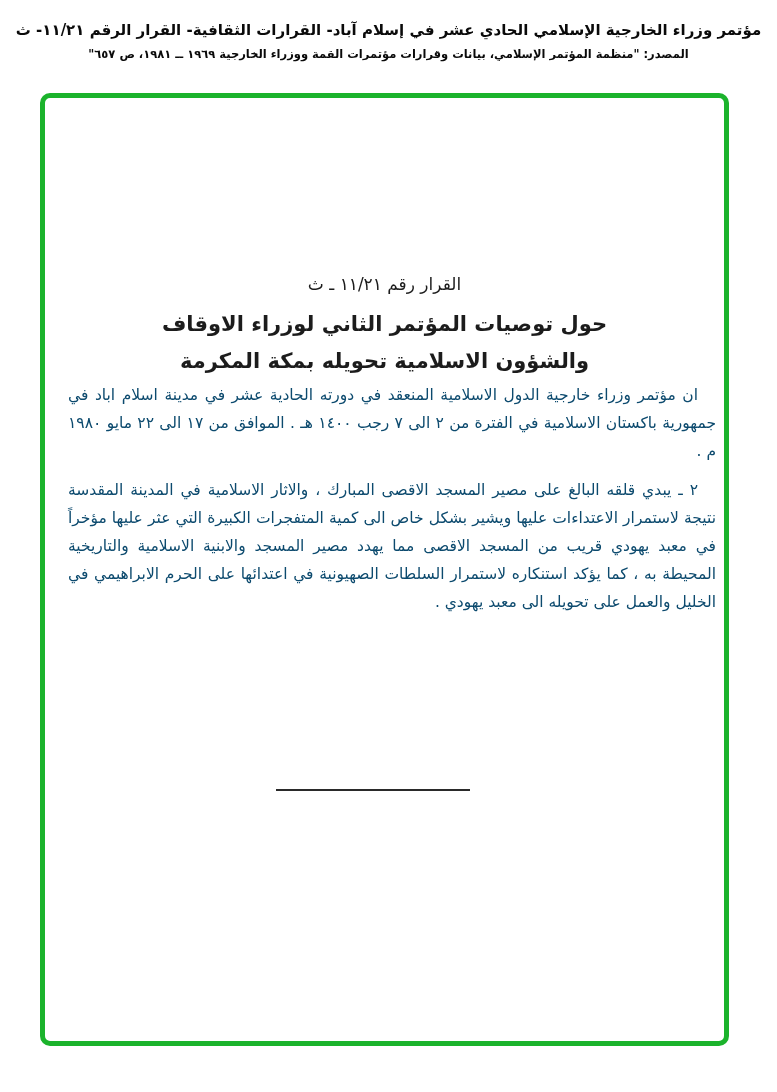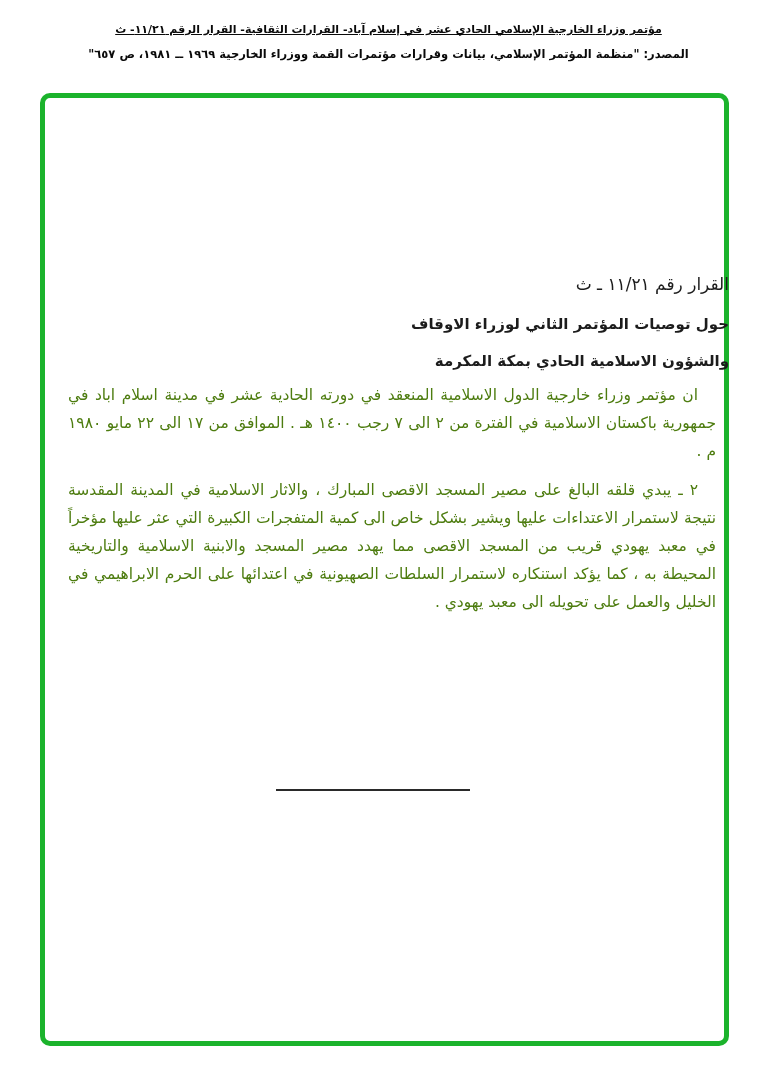--- a/index.html
+++ b/index.html
@@ -21,25 +21,24 @@
   .doc-header {
     position: absolute;
     top: 18px;
     left: 0;
     width: 777px;
     text-align: center;
     direction: rtl;
     color: #0a0a0a;
   }
   .header-title {
-    font-size: 11px;
+    font-size: 15px;
     font-weight: bold;
     line-height: 24px;
     white-space: nowrap;
-    text-decoration: underline;
   }
   .header-source {
     font-size: 11.5px;
     font-weight: bold;
     margin-top: 5px;
     white-space: nowrap;
   }
 
   
   .doc-frame {
@@ -53,48 +52,49 @@
     border-radius: 10px;
     background: #ffffff;
   }
 
   
   .title-block {
     position: absolute;
     left: 40px;
     top: 272px;
     width: 689px;
+    text-align: center;
     direction: rtl;
   }
   .resolution-number {
     font-size: 17px;
     line-height: 24px;
     margin-bottom: 10px;
   }
   .resolution-title {
-    font-size: 15px;
+    font-size: 21px;
     font-weight: bold;
     line-height: 37px;
   }
 
   
   .doc-body {
     position: absolute;
     left: 68px;
     top: 381px;
     width: 648px;
     direction: rtl;
   }
   .doc-paragraph {
     font-size: 15.5px;
     line-height: 28px;
     text-align: justify;
     text-indent: 18px;
     margin: 0 0 11px 0;
-    color: #4d7c0f;
+    color: #0c4a6e;
   }
 
   
   .divider-line {
     position: absolute;
     left: 276px;
     top: 789px;
     width: 194px;
     height: 2px;
     background: #2a2a2a;
@@ -108,21 +108,21 @@
   <div class="doc-header">
     <div class="header-title">مؤتمر وزراء الخارجية الإسلامي الحادي عشر في إسلام آباد- القرارات الثقافية- القرار الرقم ١١/٢١- ث</div>
     <div class="header-source">المصدر: "منظمة المؤتمر الإسلامي، بيانات وقرارات مؤتمرات القمة ووزراء الخارجية ١٩٦٩ ــ ١٩٨١، ص ٦٥٧"</div>
   </div>
 
   <div class="doc-frame" style="border-color: rgb(27, 179, 44);"></div>
 
   <div class="title-block">
     <div class="resolution-number">القرار رقم ١١/٢١ ـ ث</div>
     <div class="resolution-title">حول توصيات المؤتمر الثاني لوزراء الاوقاف</div>
-    <div class="resolution-title">والشؤون الاسلامية الحادي بمكة المكرمة</div>
+    <div class="resolution-title">والشؤون الاسلامية تحويله بمكة المكرمة</div>
   </div>
 
   <div class="doc-body">
     <p class="doc-paragraph">ان مؤتمر وزراء خارجية الدول الاسلامية المنعقد في دورته الحادية عشر في مدينة اسلام اباد في جمهورية باكستان الاسلامية في الفترة من ٢ الى ٧ رجب ١٤٠٠ هـ . الموافق من ١٧ الى ٢٢ مايو ١٩٨٠ م .</p>
     <p class="doc-paragraph">٢ ـ يبدي قلقه البالغ على مصير المسجد الاقصى المبارك ، والاثار الاسلامية في المدينة المقدسة نتيجة لاستمرار الاعتداءات عليها ويشير بشكل خاص الى كمية المتفجرات الكبيرة التي عثر عليها مؤخراً في معبد يهودي قريب من المسجد الاقصى مما يهدد مصير المسجد والابنية الاسلامية والتاريخية المحيطة به ، كما يؤكد استنكاره لاستمرار السلطات الصهيونية في اعتدائها على الحرم الابراهيمي في الخليل والعمل على تحويله الى معبد يهودي .</p>
   </div>
 
   <div class="divider-line"></div>
 
 </div>

